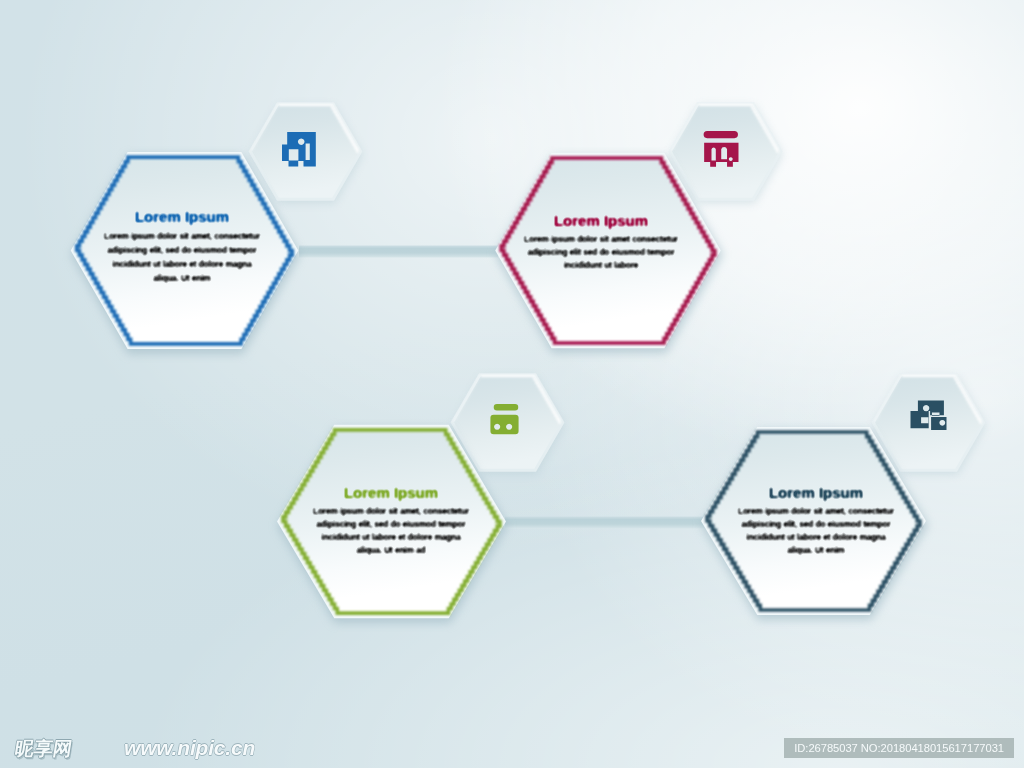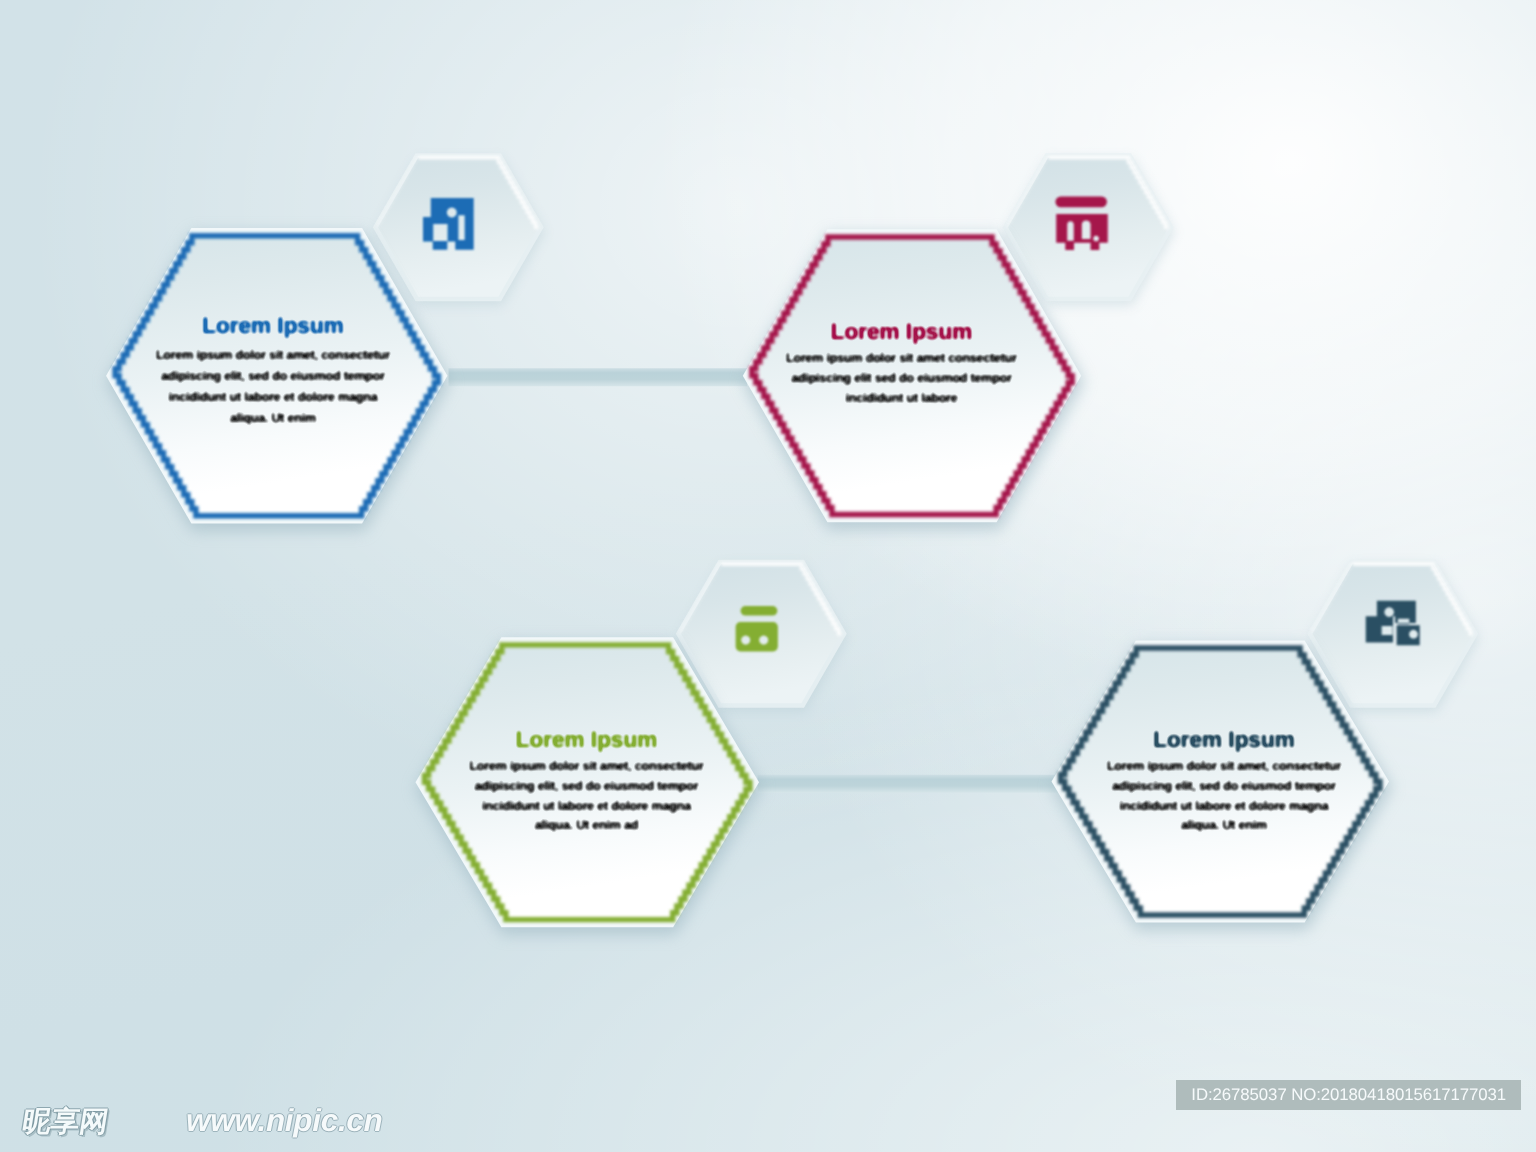--- a/index.html
+++ b/index.html
@@ -24,21 +24,21 @@
          color:#f4fafb;letter-spacing:0px;transform:skewX(-9deg);display:inline-block;
          text-shadow:
             -0.8px 0 0 rgba(120,148,158,.75), 0.8px 0 0 rgba(120,148,158,.75),
             0 -0.8px 0 rgba(120,148,158,.75), 0 0.8px 0 rgba(120,148,158,.75),
             1.6px 1.6px 0 rgba(120,148,158,.45);}
   .wm-url{font-family:"Liberation Sans",sans-serif;font-style:italic;font-weight:bold;font-size:21px;
           line-height:21px;color:#f6fafb;letter-spacing:-0.2px;
           text-shadow:
             -0.7px 0 0 rgba(125,152,162,.6), 0.7px 0 0 rgba(125,152,162,.6),
             0 -0.7px 0 rgba(125,152,162,.6), 0 0.7px 0 rgba(125,152,162,.6); margin-left: 45px;}
-  .wm-id{position:absolute;right:10px;top:720px;height:20px;box-sizing:border-box;
+  .wm-id{position:absolute;right:10px;top:738px;height:20px;box-sizing:border-box;
          background:rgba(172,184,184,0.95);
          color:#f6fafb;font-size:11.2px;line-height:20px;padding:0 10px;
          font-family:"Liberation Sans",sans-serif;letter-spacing:-0.05px;}
 </style>
 </head>
 <body>
 
 <div id="stage">
   <div class="bg"></div>
   <svg id="art" width="1024" height="768" viewBox="0 0 1024 768">

